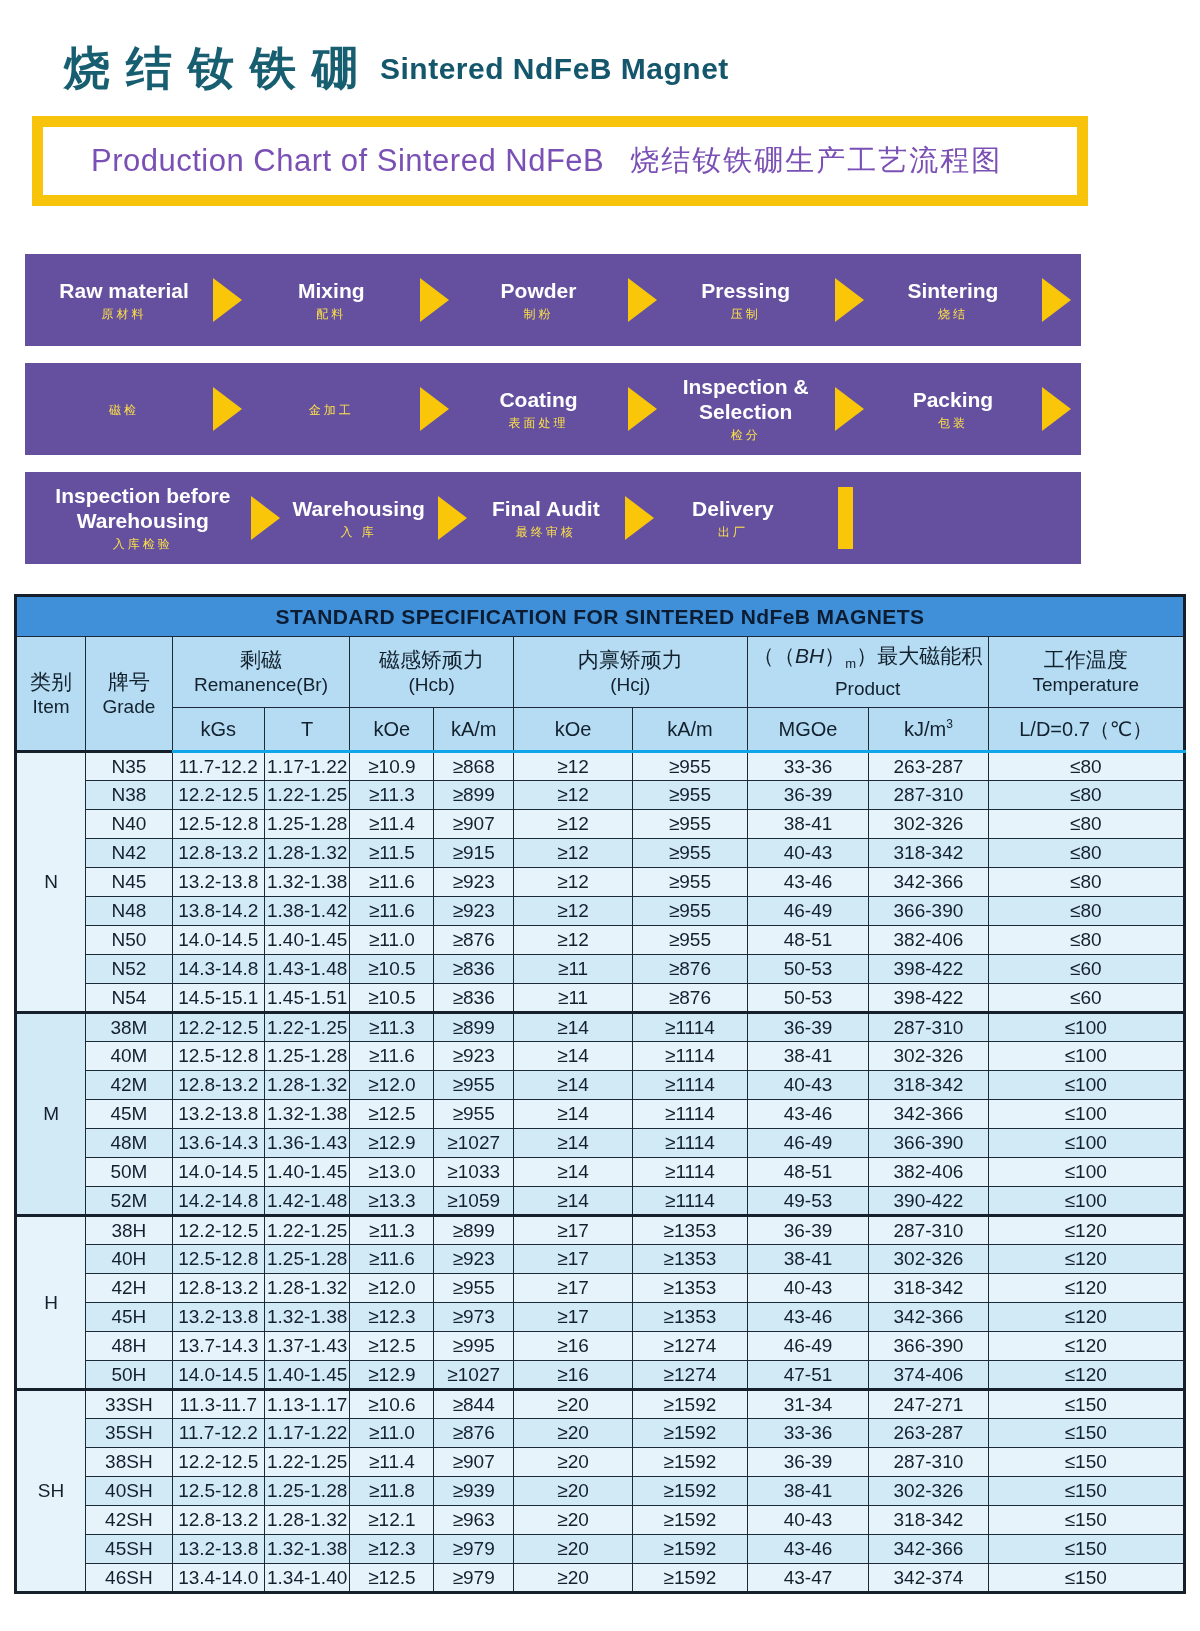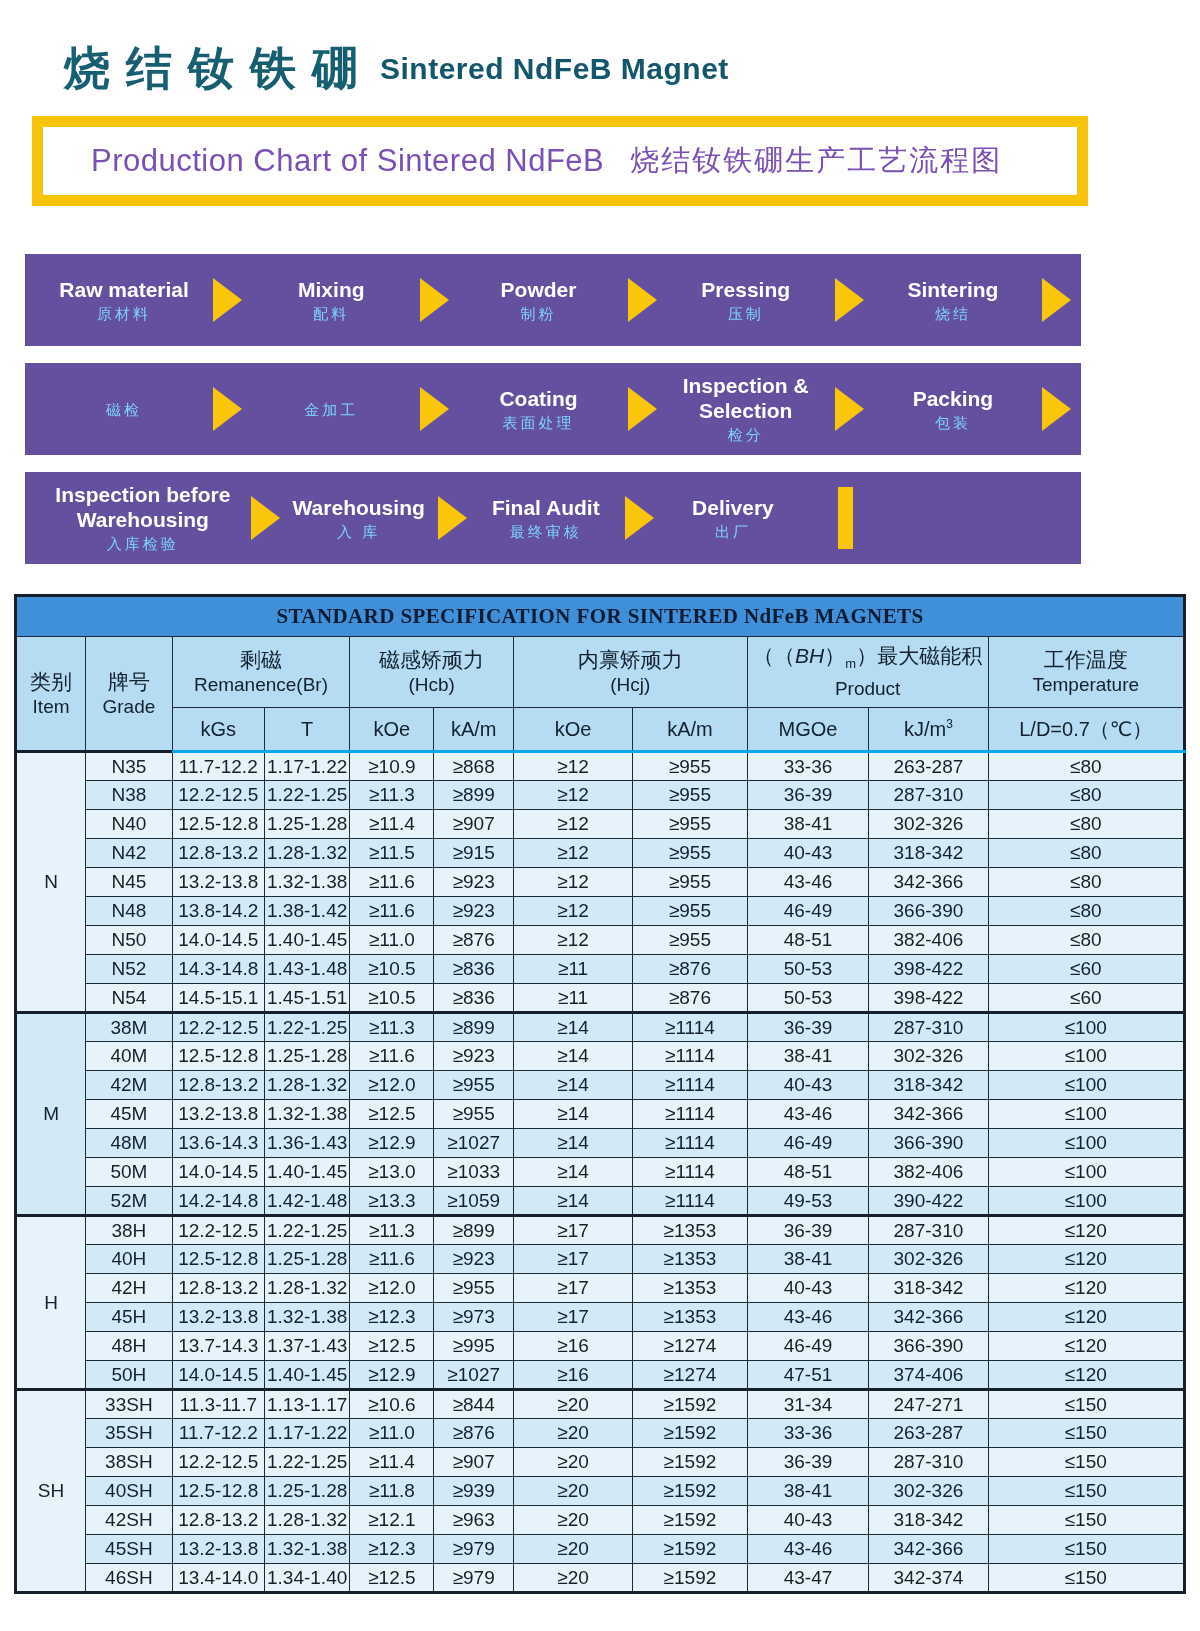--- a/index.html
+++ b/index.html
@@ -29,21 +29,21 @@
   .pc-zh { font-size:29px; color:#7b50b5; margin-left:26px; letter-spacing:2px; }
   
   .flow-chart { margin:48px 0 0 25px; width:1056px; }
   .flow-band {
     background:#64509f; height:92px; margin-bottom:17px;
     display:flex; align-items:center; justify-content:space-evenly;
     padding:0 10px;
   }
   .stage { flex:1 1 0; display:flex; flex-direction:column; align-items:center; justify-content:center; text-align:center; }
   .stage-en { color:#ffffff; font-size:21px; font-weight:600; line-height:25px; max-width:165px; }
-  .stage-zh { color:#7dd3fc; font-size:15px; margin-top:3px; letter-spacing:3px; }
+  .stage-zh { color:#fde047; font-size:12px; margin-top:3px; letter-spacing:3px; }
   .arrow {
     flex:0 0 auto; width:0; height:0;
     border-top:22px solid transparent; border-bottom:22px solid transparent;
     border-left:29px solid #f9c60a;
   }
   .flow-row-3 .stage:first-child .stage-en { max-width:230px; }
   .flow-row-3 .stage { flex:1.1 1 0; }
   .flow-row-3 .stage:first-child { flex:1.5 1 0; }
   .flow-bar { flex:0 0 15px; height:62px; background:#f9c60a; margin-left:26px; }
   .flow-spacer { flex:0 0 218px; }
@@ -52,21 +52,21 @@
     margin:30px 0 0 14px; width:1172px;
     border-collapse:collapse; border:3px solid #15202c;
     table-layout:fixed;
   }
   .spec-table th, .spec-table td {
     border:1px solid #1c2a38; text-align:center; vertical-align:middle;
     overflow:hidden; white-space:nowrap;
   }
   .tbl-title {
     background:#3f90d8; color:#0c1c33; font-size:21px; font-weight:bold;
-    height:41px; letter-spacing:0.4px; border-bottom:2px solid #15202c;font-family:Liberation Serif, serif;
+    height:41px; letter-spacing:0.4px; border-bottom:2px solid #15202c;
   }
   .hdr { background:#b5dcf2; height:71px; font-weight:normal; }
   .hdr .zh { font-size:21px; line-height:26px; }
   .hdr .en { font-size:19px; line-height:24px; }
   .hdr sub { font-size:13px; }
   .units th { background:#b5dcf2; height:44px; font-size:20px; font-weight:normal; border-bottom:3px solid #0ea5e9;text-align:center; }
   .spec-table tbody td { height:29px; font-size:19px; }
   tr.row-light td { background:#e7f3fb; }
   tr.row-shade td { background:#d2e9f6; }
   tr.group-start td { border-top:3px solid #15202c; }

